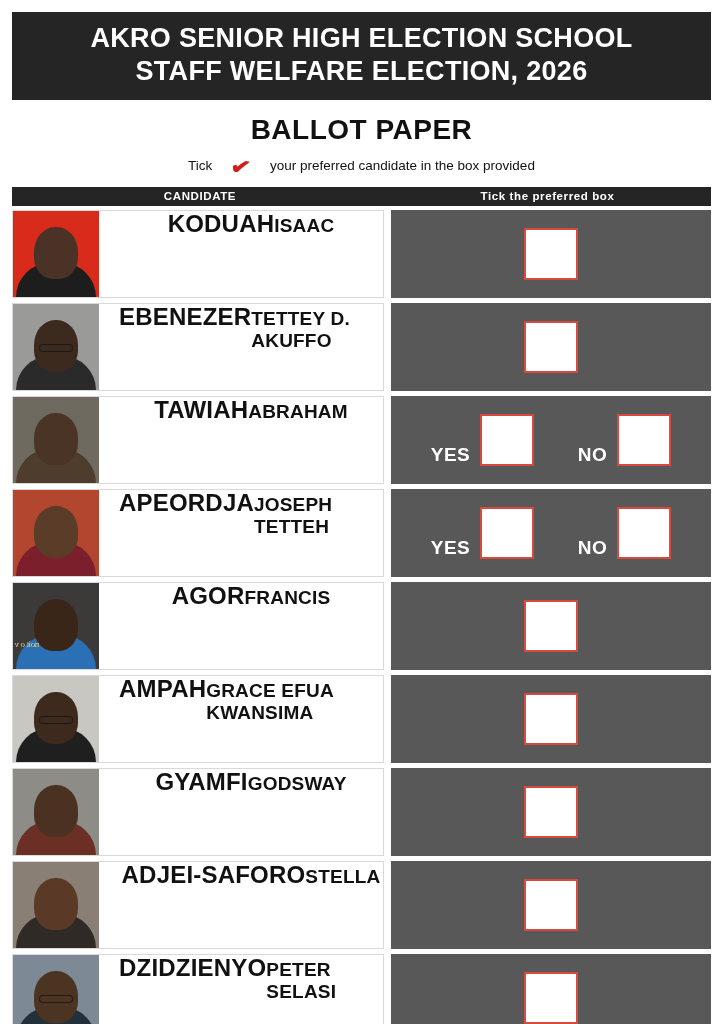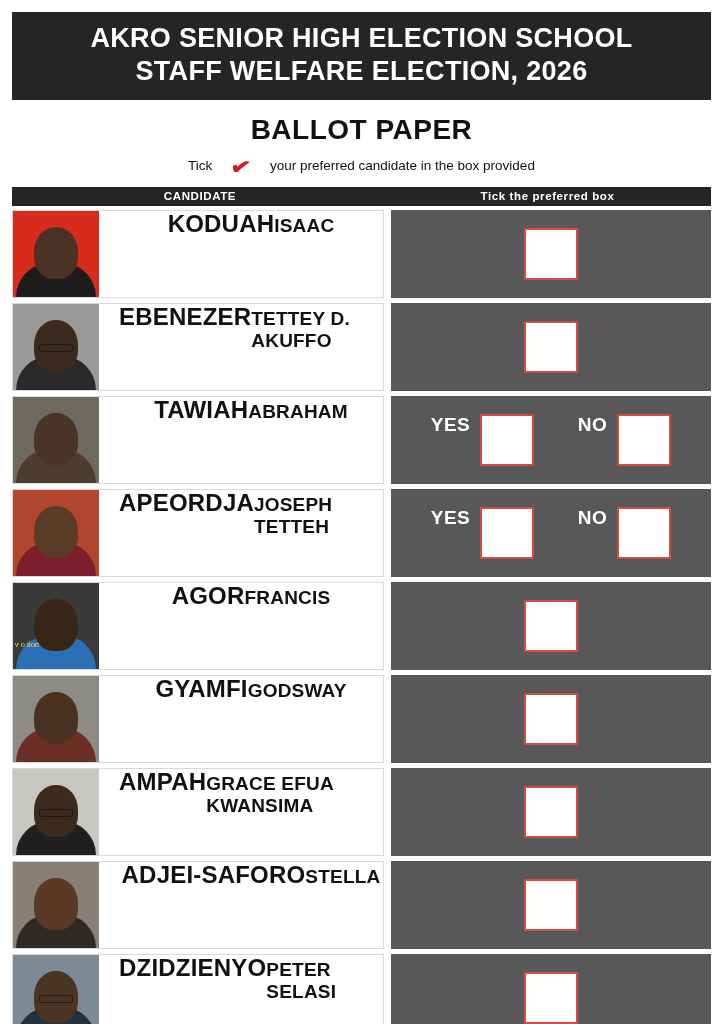--- a/index.html
+++ b/index.html
@@ -186,21 +186,21 @@
   }
   .yn-group {
     display: flex;
     align-items: center;
     width: 100%;
     justify-content: space-around;
     padding: 0 18px;
   }
   .yn {
     display: flex;
-    align-items: flex-start;
+    align-items: flex-end;
     gap: 10px;
   }
   .yn-label {
     color: #ffffff;
     font-size: 19px;
     font-weight: bold;
     letter-spacing: 0.5px;
   }
 </style>
 </head>
@@ -323,53 +323,53 @@
             <div class="othernames">FRANCIS</div>
           </div>
         </div>
         <div class="right">
           <div class="tickbox"></div>
         </div>
       </div>
       <div class="row">
         <div class="left">
           <div class="photo">
-            <div class="bg" style="background: rgb(141, 140, 135);"></div>
-            <div class="body" style="background: rgb(107, 47, 38); width: 80px; height: 34px; bottom: 0px;"></div>
-            <div class="head" style="background: rgb(74, 49, 34); width: 44px; height: 52px; top: 16px;"></div>
-          </div>
-          <div class="namebox">
-            <div class="surname">GYAMFI</div>
-            <div class="othernames">GODSWAY</div>
-          </div>
-        </div>
-        <div class="right">
-          <div class="tickbox"></div>
-        </div>
-      </div>
-      <div class="row">
-        <div class="left">
-          <div class="photo">
             <div class="bg" style="background: rgb(201, 199, 194);"></div>
             <div class="body" style="background: rgb(31, 31, 31); width: 80px; height: 34px; bottom: 0px;"></div>
             <div class="head" style="background: rgb(62, 42, 29); width: 44px; height: 52px; top: 16px;"></div>
             <div class="glasses" style="top: 40px;"></div>
           </div>
           <div class="namebox">
             <div class="surname">AMPAH</div>
             <div class="othernames">GRACE EFUA KWANSIMA</div>
           </div>
         </div>
         <div class="right">
           <div class="tickbox"></div>
         </div>
       </div>
       <div class="row">
         <div class="left">
           <div class="photo">
+            <div class="bg" style="background: rgb(141, 140, 135);"></div>
+            <div class="body" style="background: rgb(107, 47, 38); width: 80px; height: 34px; bottom: 0px;"></div>
+            <div class="head" style="background: rgb(74, 49, 34); width: 44px; height: 52px; top: 16px;"></div>
+          </div>
+          <div class="namebox">
+            <div class="surname">GYAMFI</div>
+            <div class="othernames">GODSWAY</div>
+          </div>
+        </div>
+        <div class="right">
+          <div class="tickbox"></div>
+        </div>
+      </div>
+      <div class="row">
+        <div class="left">
+          <div class="photo">
             <div class="bg" style="background: rgb(138, 127, 116);"></div>
             <div class="body" style="background: rgb(47, 42, 38); width: 80px; height: 34px; bottom: 0px;"></div>
             <div class="head" style="background: rgb(90, 58, 38); width: 44px; height: 52px; top: 16px;"></div>
           </div>
           <div class="namebox">
             <div class="surname">ADJEI-SAFORO</div>
             <div class="othernames">STELLA</div>
           </div>
         </div>
         <div class="right">

